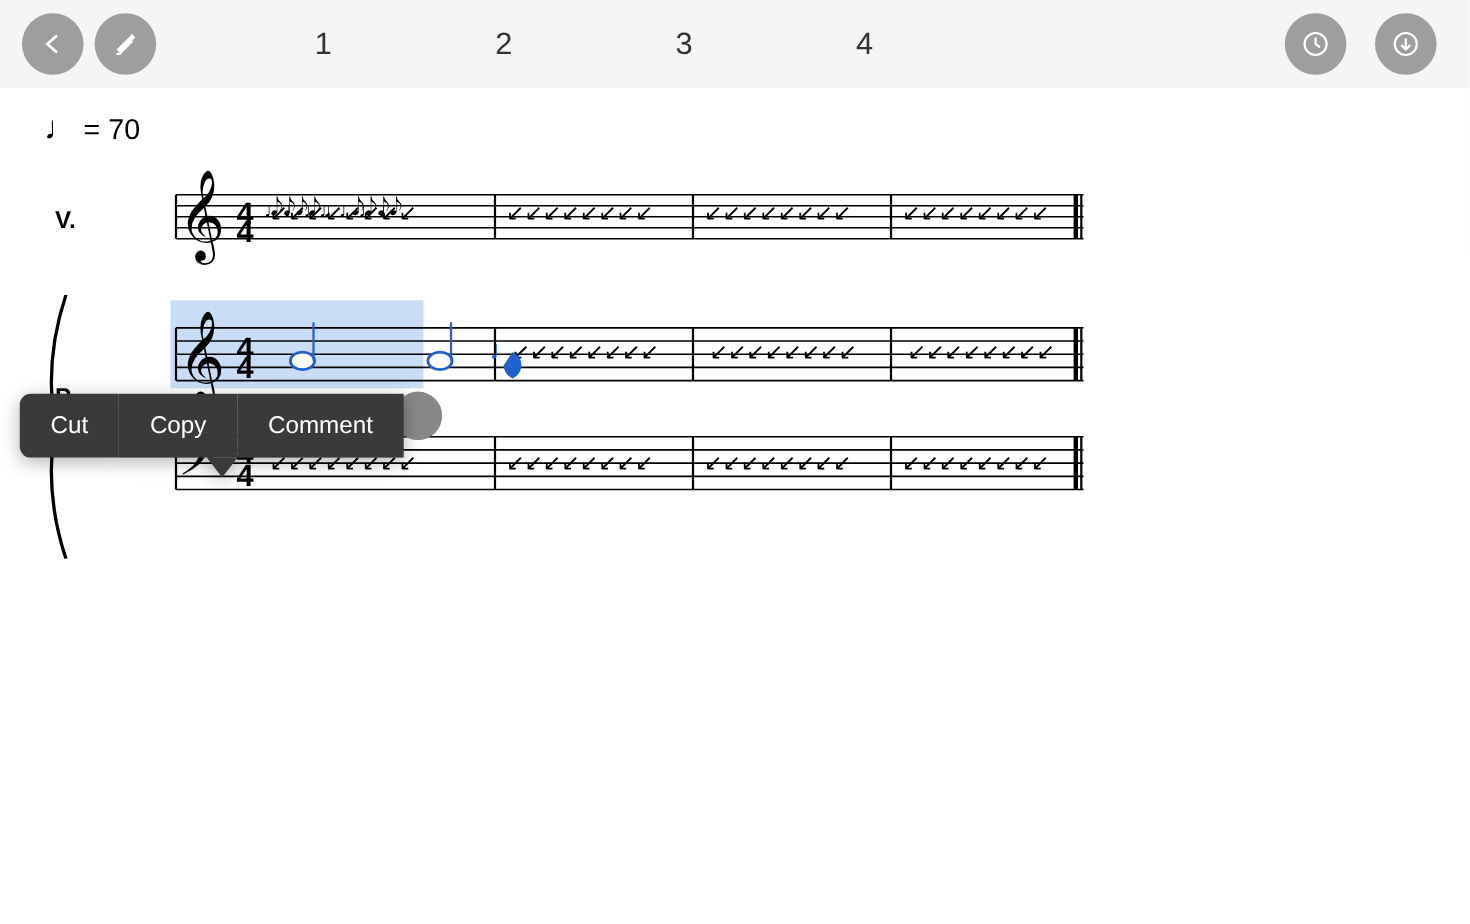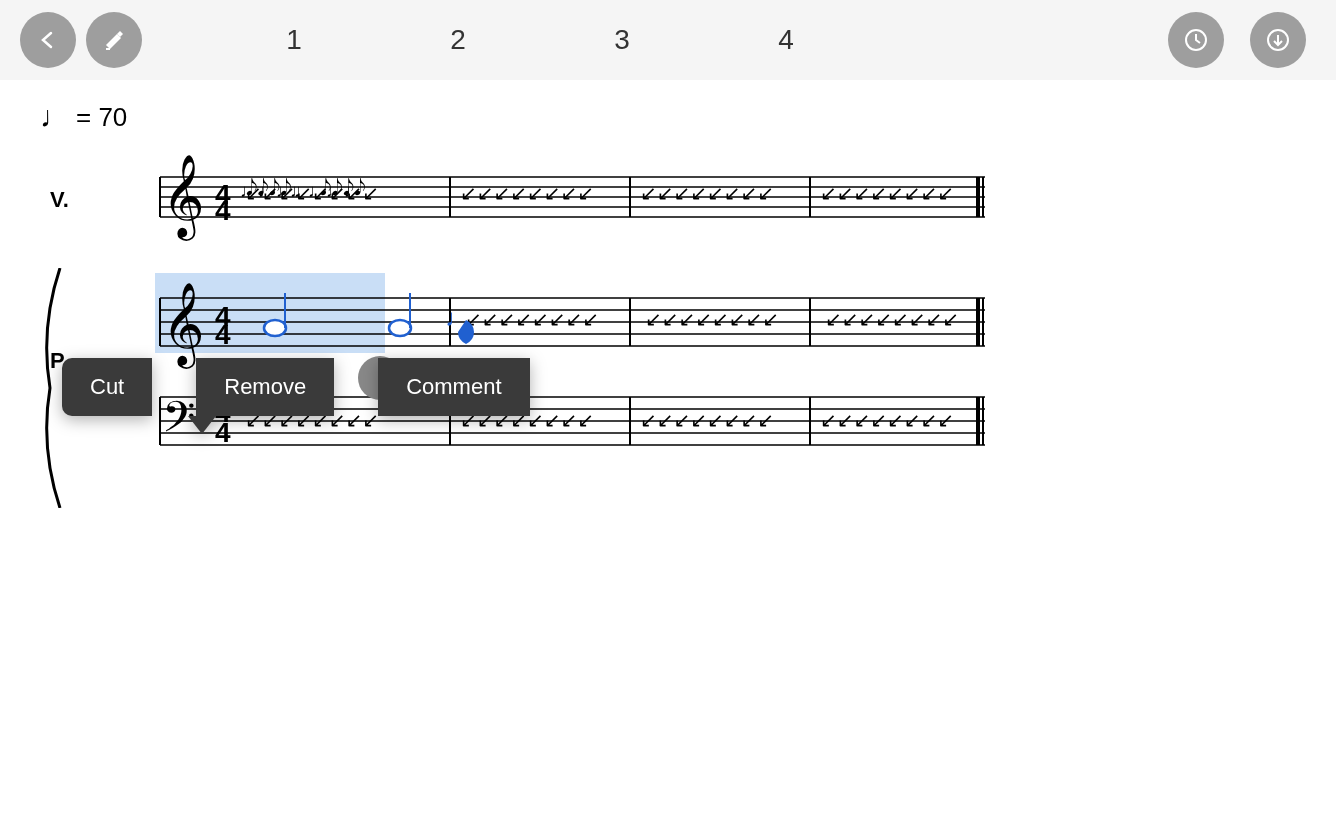--- a/index.html
+++ b/index.html
@@ -101,21 +101,20 @@
 
     .ctx-btn {
       background: #3a3a3a;
       color: white;
       border: none;
       padding: 16px 28px;
       font-size: 22px;
       cursor: pointer;
       font-family: Arial, sans-serif;
       border-radius: 0;
-      margin-left: 44px;
     }
 
     .ctx-btn:first-child {
       border-radius: 10px 0 0 10px;
     }
 
     .ctx-btn:last-child {
       border-radius: 0 10px 10px 0;
     }
 
@@ -241,21 +240,21 @@
 
       <text x="550" y="48" font-size="20" font-family="serif" fill="black">↙↙↙↙↙↙↙↙</text>
 
       <text x="730" y="48" font-size="20" font-family="serif" fill="black">↙↙↙↙↙↙↙↙</text>
     </svg>
 
   </div>
 
   <div class="context-menu">
     <button class="ctx-btn">Cut</button>
-    <button class="ctx-btn">Remove</button>
+    <button class="ctx-btn">Copy</button>
     <button class="ctx-btn">Comment</button>
     <div class="ctx-arrow"></div>
   </div>
 
   <div class="staff-container" style="position:relative; margin-left:50px; margin-top:10px;">
     <span class="instrument-label" style="top:80px; left:-40px; font-size:22px; font-weight:bold; font-family:Arial,sans-serif;">P.</span>
 
     <svg style="position:absolute;left:-55px;top:0;" width="30" height="240" viewBox="0 0 30 240">
       <path d="M25 0 Q5 60 15 120 Q5 180 25 240" stroke="black" stroke-width="3" fill="none"></path>
     </svg>

